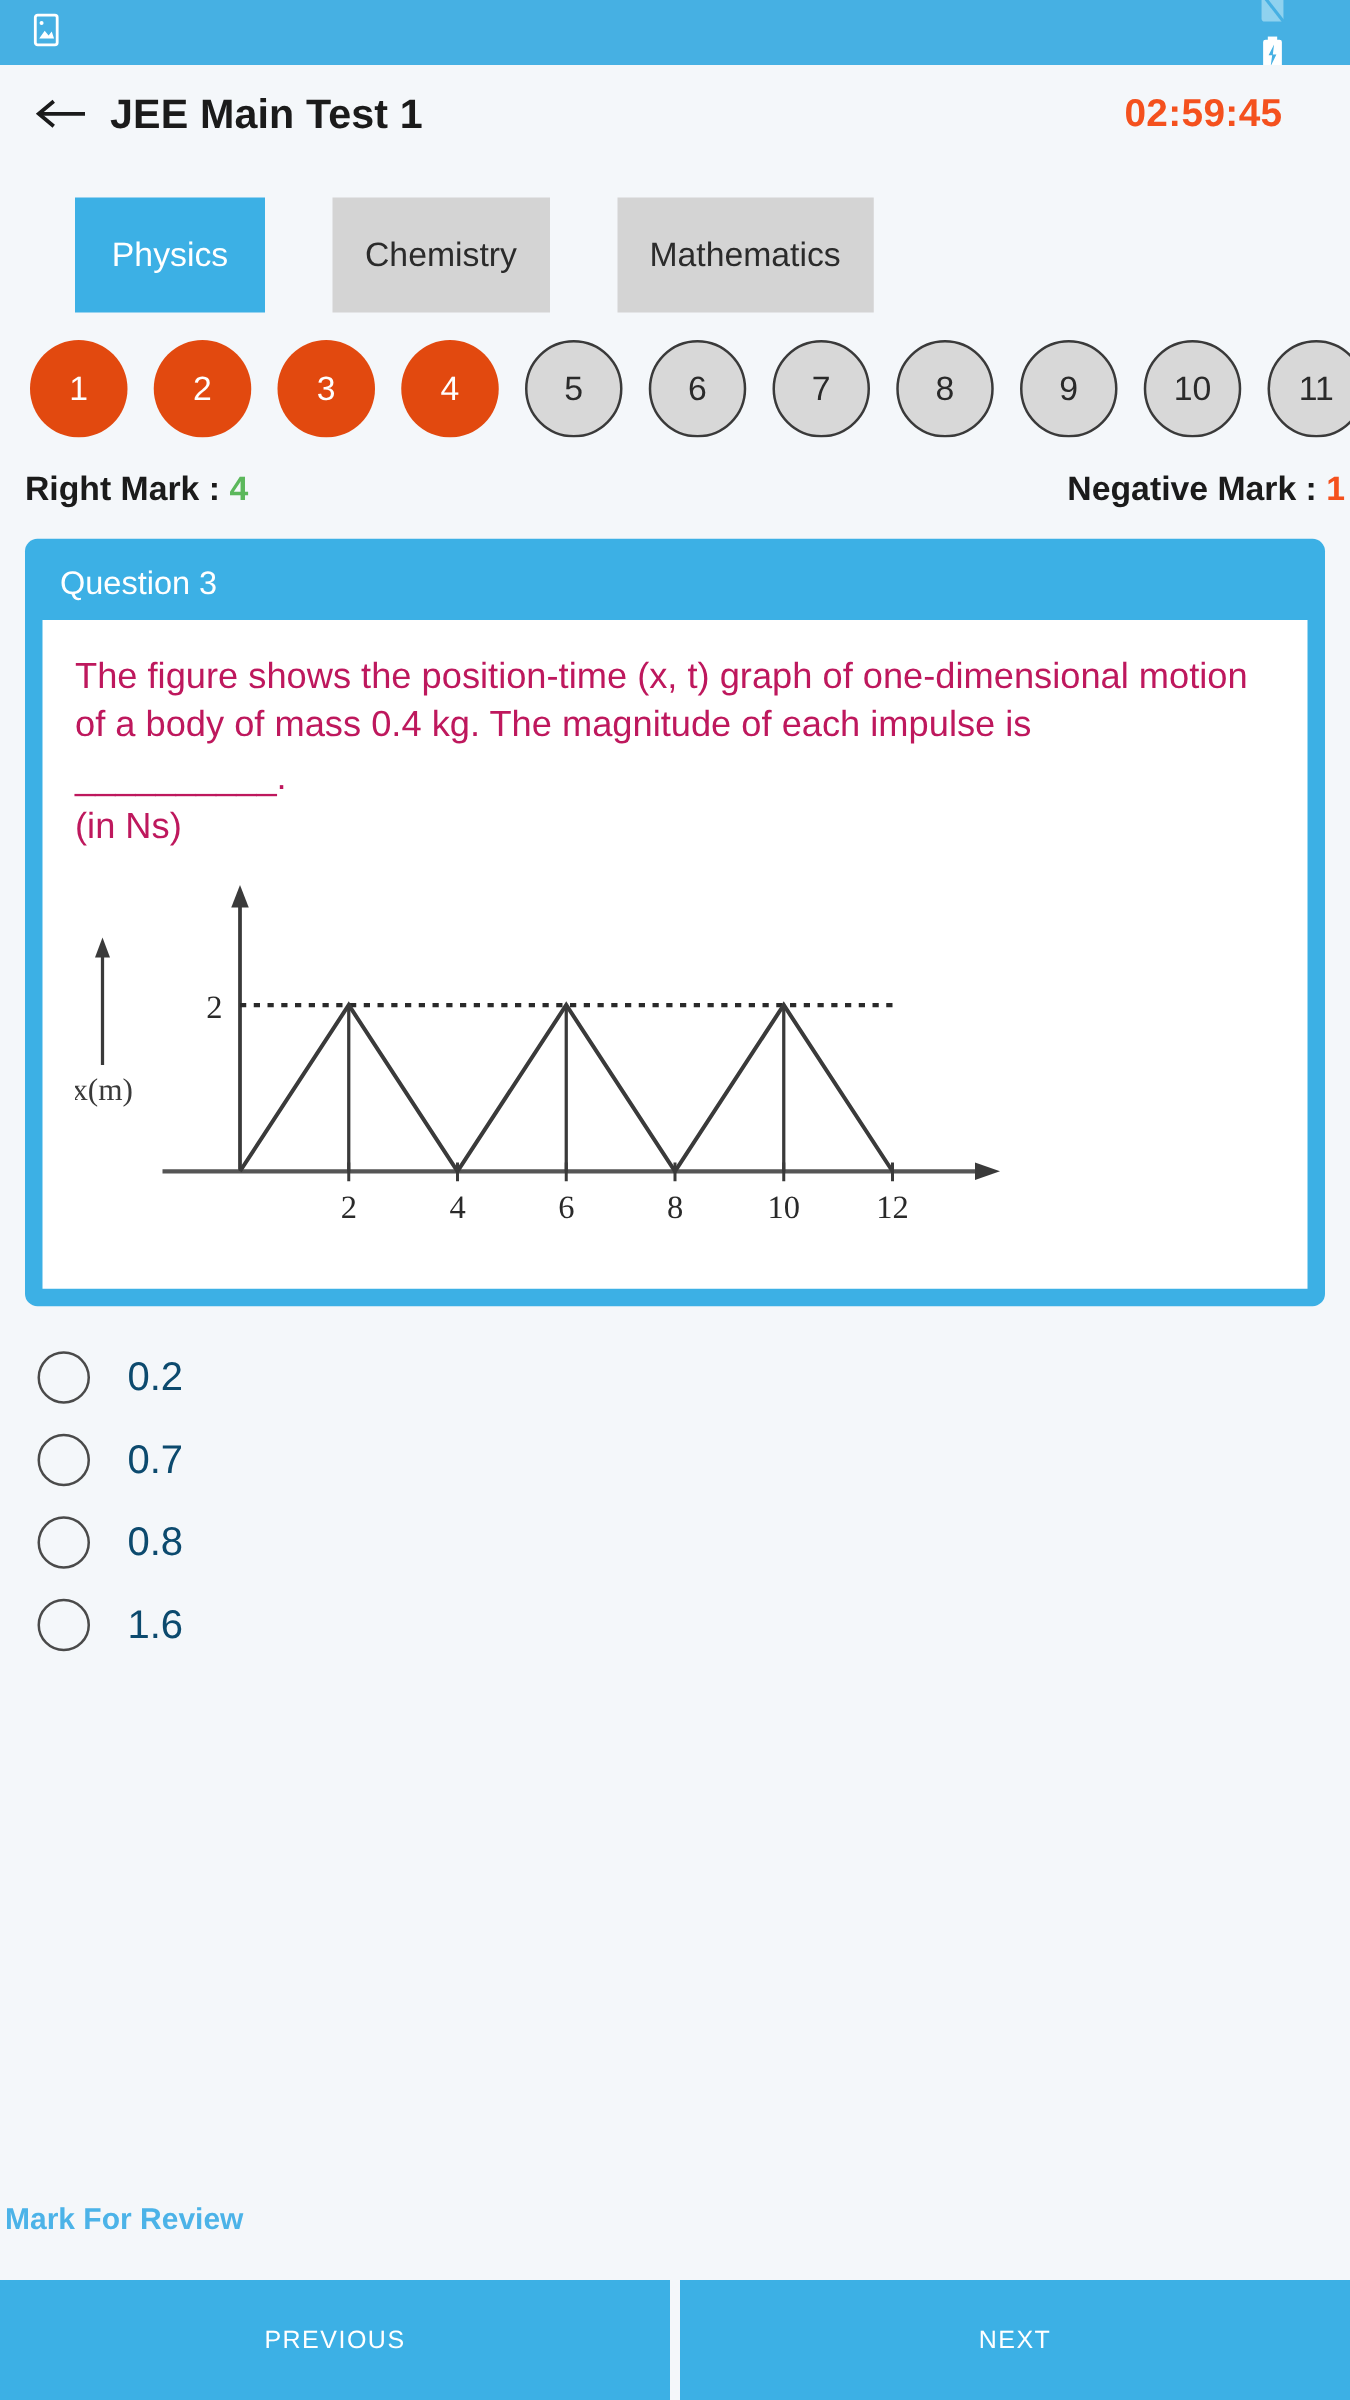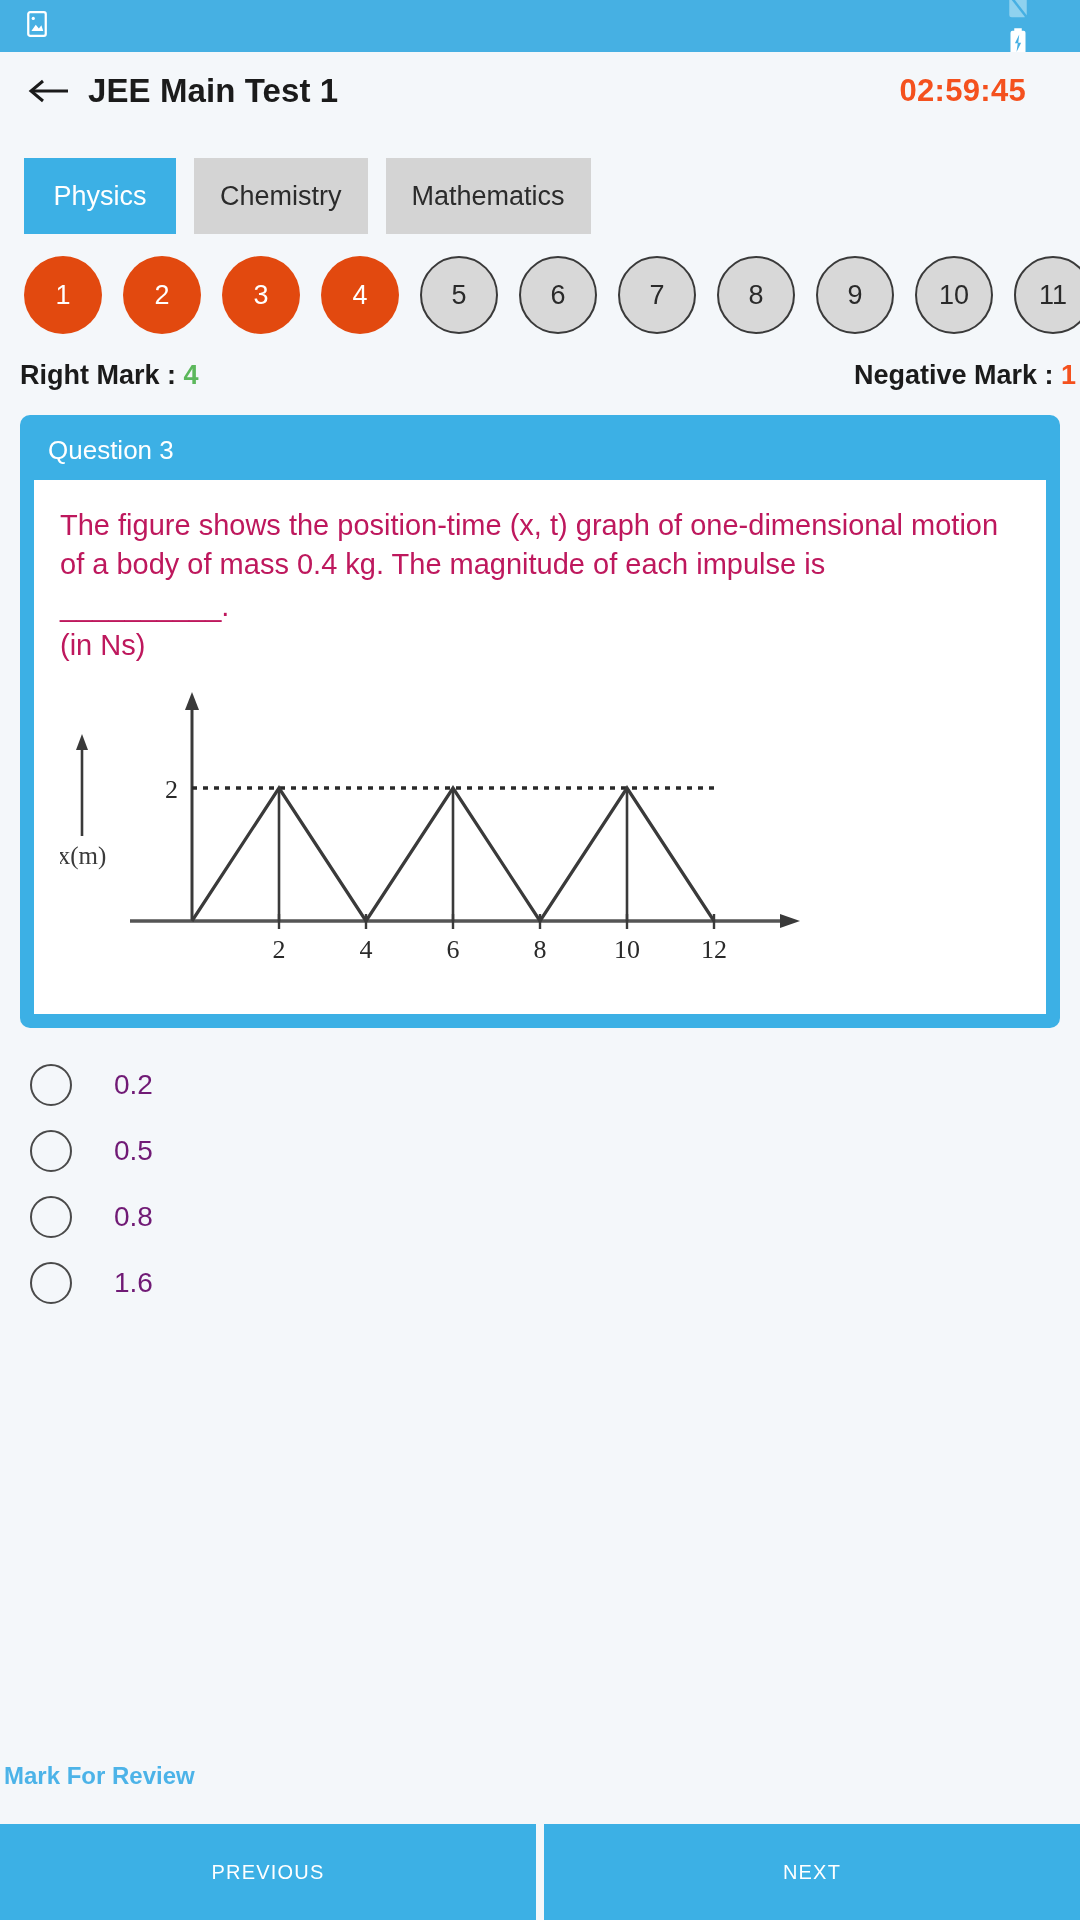--- a/index.html
+++ b/index.html
@@ -80,30 +80,31 @@
 
   
   .subject-tabs {
     display: flex;
     gap: 18px;
     padding: 28px 24px 0 24px;
     flex: 0 0 auto;
   }
   .subject-tab {
     min-width: 152px;
-    height: 76px;
+    height: 92px;
     background: #d4d4d4;
     color: #2b2b2b;
     font-size: 27px;
     display: flex;
     align-items: center;
     justify-content: center;
     padding: 0 26px;
     border: none;
     font-family: "Liberation Sans", sans-serif;
+    margin-left: 36px;
   }
   .subject-tab.active {
     background: #3cb0e5;
     color: #ffffff;
   }
 
   
   .qnum-strip {
     display: flex;
     gap: 21px;
@@ -191,23 +192,23 @@
   }
   .radio {
     width: 42px;
     height: 42px;
     border-radius: 50%;
     border: 2px solid #4a4a4a;
     background: transparent;
     flex: 0 0 auto;
   }
   .option-label {
-    margin-left: 42px;
-    font-size: 28px;
-    color: #701a75;
+    margin-left: 30px;
+    font-size: 32px;
+    color: #0c4a6e;
   }
 
   
   .spacer { flex: 1 1 auto; }
 
   .mark-review {
     color: #4cb3e8;
     font-size: 24px;
     font-weight: bold;
     padding: 0 0 34px 4px;
@@ -394,21 +395,21 @@
     </div>
   </div>
 
   <div class="options">
     <div class="option-row">
       <span class="radio"></span>
       <span class="option-label">0.2</span>
     </div>
     <div class="option-row">
       <span class="radio"></span>
-      <span class="option-label">0.5</span>
+      <span class="option-label">0.7</span>
     </div>
     <div class="option-row">
       <span class="radio"></span>
       <span class="option-label">0.8</span>
     </div>
     <div class="option-row">
       <span class="radio"></span>
       <span class="option-label">1.6</span>
     </div>
   </div>

